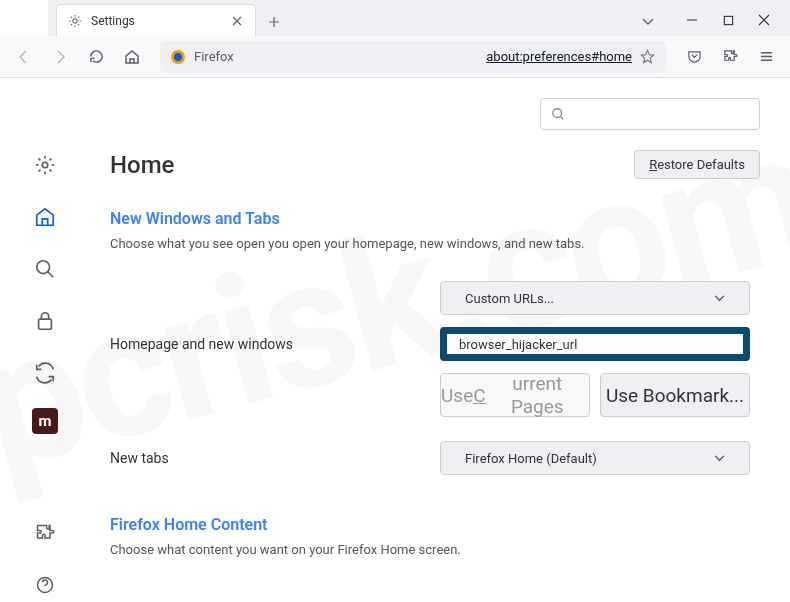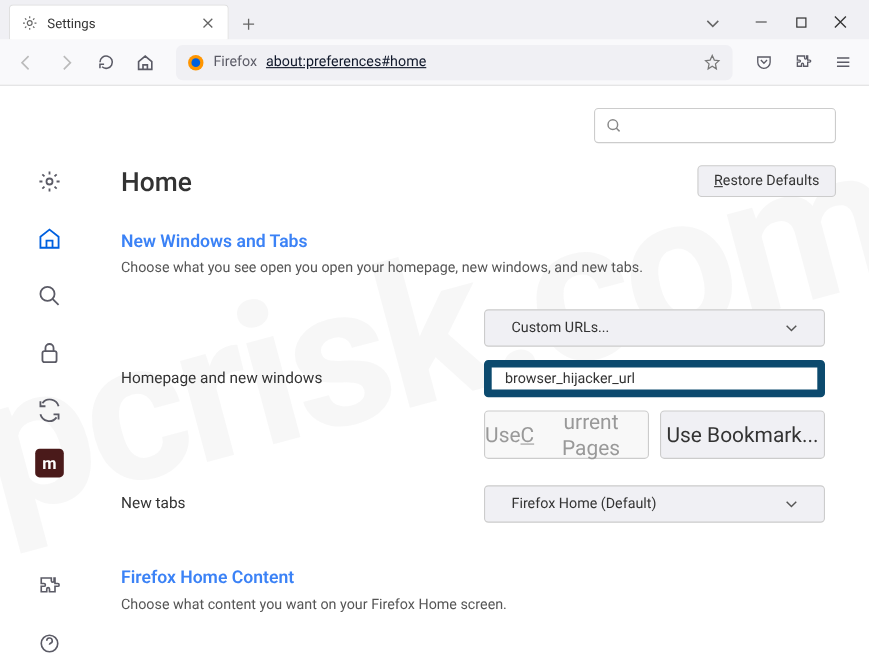--- a/index.html
+++ b/index.html
@@ -1,31 +1,31 @@
 <!DOCTYPE html>
 <html><head>
   <meta charset="utf-8">
   <style>
     * { margin: 0; padding: 0; box-sizing: border-box; font-family: -apple-system, BlinkMacSystemFont, "Segoe UI", Roboto, sans-serif; }
     body { width: 790px; height: 602px; background: #fff; overflow: hidden; position: relative; }
     
     .watermark { position: absolute; top: 50%; left: 50%; transform: translate(-50%, -50%) rotate(-15deg); font-size: 180px; font-weight: bold; color: rgba(200,200,200,0.15); pointer-events: none; z-index: 0; white-space: nowrap; letter-spacing: -5px; }
     
-    .tab-strip { height: 36px; background: #f0f0f4; display: flex; align-items: flex-end; padding: 0 8px; position: relative; z-index: 1; }
+    .tab-strip { height: 36px; background: #f0f0f4; display: flex; align-items: flex-end; padding: 0 8px; position: relative; z-index: 1; margin-left: 48px; }
     .tab { display: flex; align-items: center; height: 32px; background: #fff; border-radius: 4px 4px 0 0; padding: 0 10px; gap: 8px; min-width: 200px; border: 1px solid #ddd; border-bottom: none; }
     .tab-icon { width: 16px; height: 16px; display: flex; align-items: center; justify-content: center; }
     .tab-title { font-size: 12px; color: #333; flex: 1; }
     .tab-close { width: 16px; height: 16px; display: flex; align-items: center; justify-content: center; cursor: pointer; }
     .new-tab { width: 28px; height: 28px; display: flex; align-items: center; justify-content: center; cursor: pointer; margin-left: 4px; }
     .tab-spacer { flex: 1; }
     .tab-dropdown { width: 28px; height: 28px; display: flex; align-items: center; justify-content: center; cursor: pointer; }
     .window-controls { display: flex; gap: 0; margin-left: 12px; }
     .window-btn { width: 36px; height: 32px; display: flex; align-items: center; justify-content: center; cursor: pointer; }
     
-    .toolbar { height: 42px; background: #f9f9fb; display: flex; align-items: center; padding: 0 8px; gap: 4px; border-bottom: 1px solid #e0e0e0; position: relative; z-index: 1; }
+    .toolbar { height: 42px; background: #f9f9fb; display: flex; align-items: center; padding: 0 8px; gap: 4px; border-bottom: 1px solid #e0e0e0; position: relative; z-index: 1; text-align: right; }
     .nav-btn { width: 32px; height: 32px; display: flex; align-items: center; justify-content: center; cursor: pointer; border-radius: 4px; color: #5b5b66; }
     .nav-btn.disabled { color: #bbb; }
     .urlbar { flex: 1; height: 32px; background: #f0f0f4; border-radius: 6px; display: flex; align-items: center; padding: 0 10px; gap: 8px; margin: 0 8px; }
     .firefox-logo { width: 16px; height: 16px; }
     .url-label { font-size: 13px; color: #5b5b66; }
     .url-text { font-size: 13px; color: #0f172a; flex: 1; text-decoration: underline; }
     .url-star { width: 16px; height: 16px; cursor: pointer; }
     
     .content { display: flex; height: calc(100% - 78px); position: relative; z-index: 1; }
     

